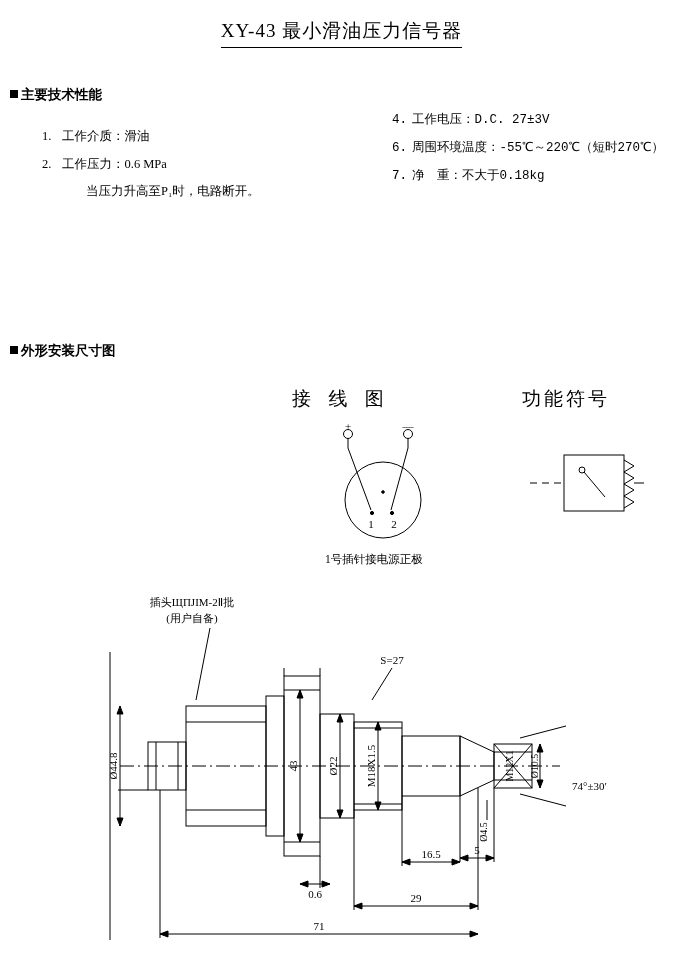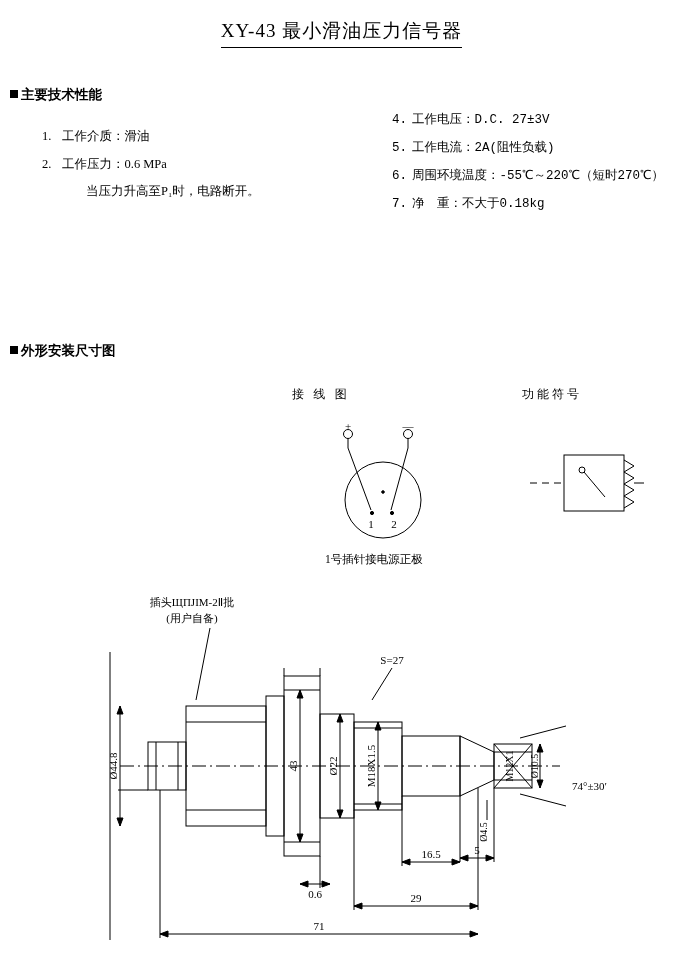--- a/index.html
+++ b/index.html
@@ -75,23 +75,23 @@
   .spec-note {
     font-size: 12.5px;
     line-height: 26px;
     white-space: nowrap;
     padding-left: 22px;
   }
 
   
   .subhead {
     position: absolute;
-    font-size: 12px;
+    font-size: 19px;
     letter-spacing: 3px;
-    font-family: Liberation Sans, sans-serif;
+    font-family: Liberation Mono, monospace;
   }
   #wire-head { top: 386px; left: 292px; }
   #func-head { top: 386px; left: 522px; text-align: center; }
 
   #wire-caption {
     position: absolute;
     top: 552px;
     left: 282px;
     font-size: 11.5px;
     white-space: nowrap;
@@ -125,23 +125,20 @@
     </div>
     <div class="spec-item">
       <span class="num">2.</span><span class="lbl">工作压力：</span><span>0.6 MPa</span>
     </div>
     <div class="spec-note" style="padding-left:44px;">当压力升高至P₁时，电路断开。</div>
   </div>
 
   <div class="spec-col" id="spec-right">
     <div class="spec-item">
       <span class="num">4.</span><span class="lbl">工作电压：</span><span>D.C. 27±3V</span>
-    </div>
-    <div class="spec-item">
-      <span class="num">5.</span><span class="lbl">工作电流：</span><span>2A(阻性负载)</span>
     </div>
     <div class="spec-item">
       <span class="num">6.</span><span class="lbl">周围环境温度：</span><span>-55℃～220℃（短时270℃）</span>
     </div>
     <div class="spec-item">
       <span class="num">7.</span><span class="lbl">净　重：</span><span>不大于0.18kg</span>
     </div>
   </div>
 
   <div class="sec-head" id="sec-dim">

